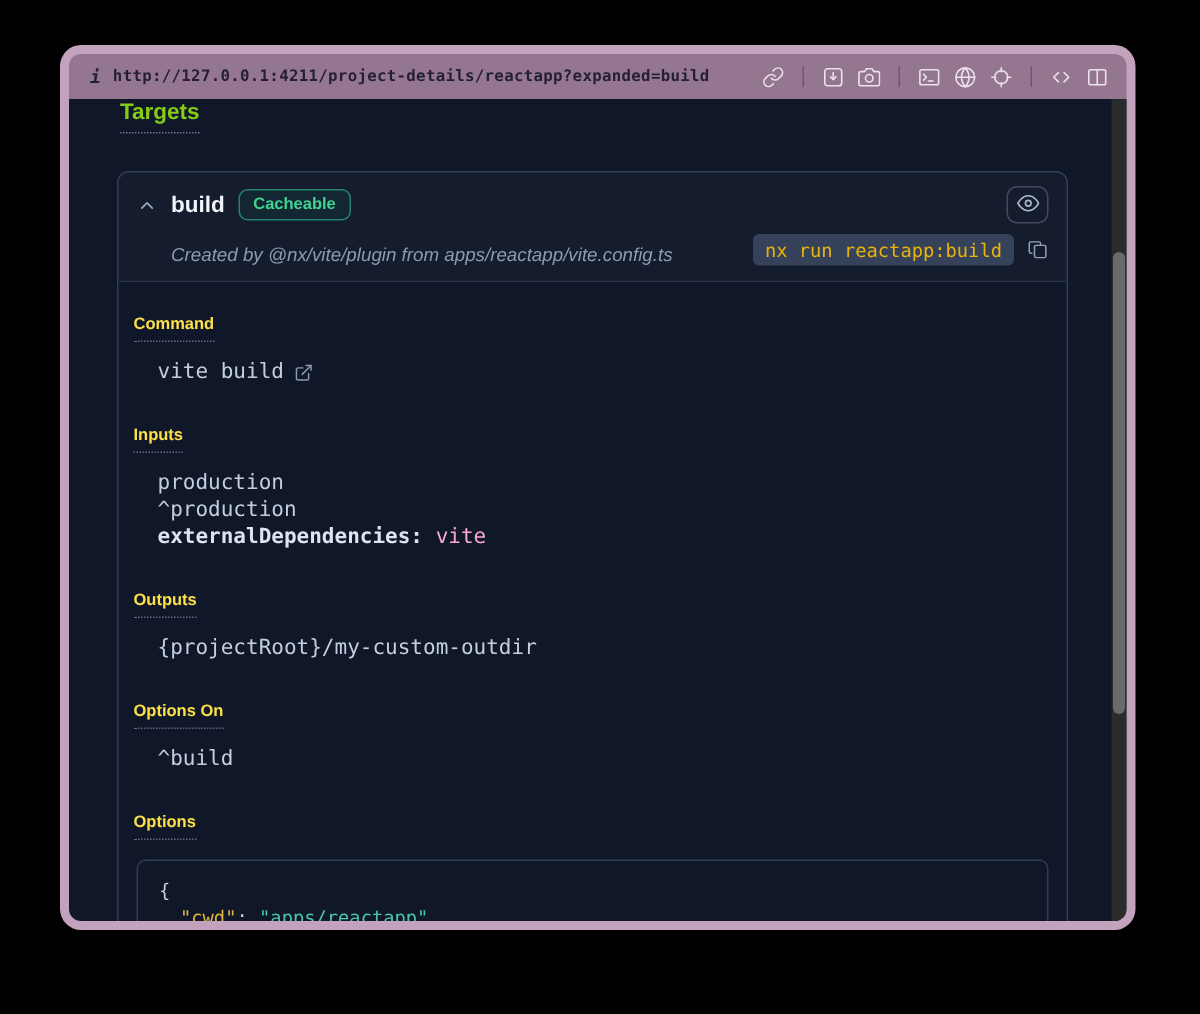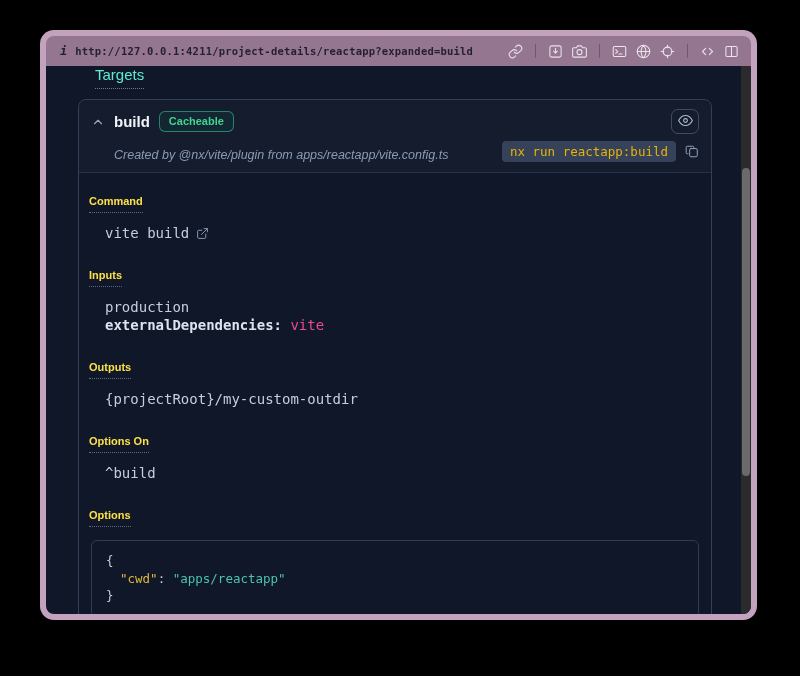--- a/index.html
+++ b/index.html
@@ -42,28 +42,28 @@
   }
   .scroll-thumb {
     position:absolute; top:102px; left:1px; width:8px; height:308px;
     background:#696a6c; border-radius:4px;
   }
 
   .page-content { position:absolute; left:0; right:10px; top:0; bottom:0;
     padding:0 29px 0 32px; }
 
   .page-title {
-    margin-top:-6px; margin-left:17px; display:inline-block;
-    font-size:15px; font-weight:normal; color:#5eead4;
+    margin-top:-6px; margin-left:2px; display:inline-block;
+    font-size:15px; font-weight:bold; color:#84cc16;
     padding-bottom:5px; border-bottom:1.5px dotted #6b7a91;
   }
 
   
   .card {
-    border:1px solid #31405a; border-radius:8px; margin-top:10px;
+    border:1px solid #31405a; border-radius:8px; margin-top:25px;
     background:#0f1729;
   }
   .card-header {
     background:rgba(255,255,255,.025); border-bottom:1px solid #273349;
     border-radius:8px 8px 0 0; padding:9px 12px 10px 12px;
   }
   .hdr-row1 { display:flex; align-items:center; gap:9px; }
   .chev { width:14px; height:14px; flex:0 0 14px; }
   .chev svg { display:block; width:14px; height:14px; stroke:#9aa8bc; fill:none;
     stroke-width:2; stroke-linecap:round; stroke-linejoin:round; }
@@ -94,21 +94,21 @@
 
   .card-body { padding:18px 12px 26px 10px; }
   .section { margin-top:23px; }
   .section:first-child { margin-top:0; }
   .sec-heading { display:inline-block; font-size:11px; font-weight:700; color:#fde047;
     padding-bottom:5px; border-bottom:1.5px dotted #5d6d85; }
   .sec-items { margin-top:11px; margin-left:16px;
     font-family:"DejaVu Sans Mono",monospace; font-size:14px; color:#c3cede;
     line-height:18px; }
   .kv-key { font-weight:bold; color:#dbe4ef; }
-  .kv-val { color:#ec4899; }
+  .kv-val { color:#f9a8d4; }
   .cmd-line { display:flex; align-items:center; gap:7px; }
   .ext-link svg { display:block; width:13px; height:13px; stroke:#8b9bb4; fill:none;
     stroke-width:1.8; stroke-linecap:round; stroke-linejoin:round; }
 
   .code-box {
     margin:13px 0 0 2px; border:1px solid #2e3c55; border-radius:6px;
     padding:11px 14px 12px 14px;
     font-family:"DejaVu Sans Mono",monospace; font-size:12.5px; line-height:17.5px;
     color:#c3cede;
   }
@@ -242,20 +242,21 @@
                     <line x1="10" y1="14" x2="21" y2="3"></line>
                   </svg>
               </span>
             </div>
           </div>
 
           <div class="section">
             <span class="sec-heading">Inputs</span>
             <div class="sec-items">
               <div>production</div>
+              <div>^production</div>
               <div><span class="kv-key">externalDependencies:</span><span class="kv-val"> vite</span></div>
             </div>
           </div>
 
           <div class="section">
             <span class="sec-heading">Outputs</span>
             <div class="sec-items">
               <div>{projectRoot}/my-custom-outdir</div>
             </div>
           </div>

